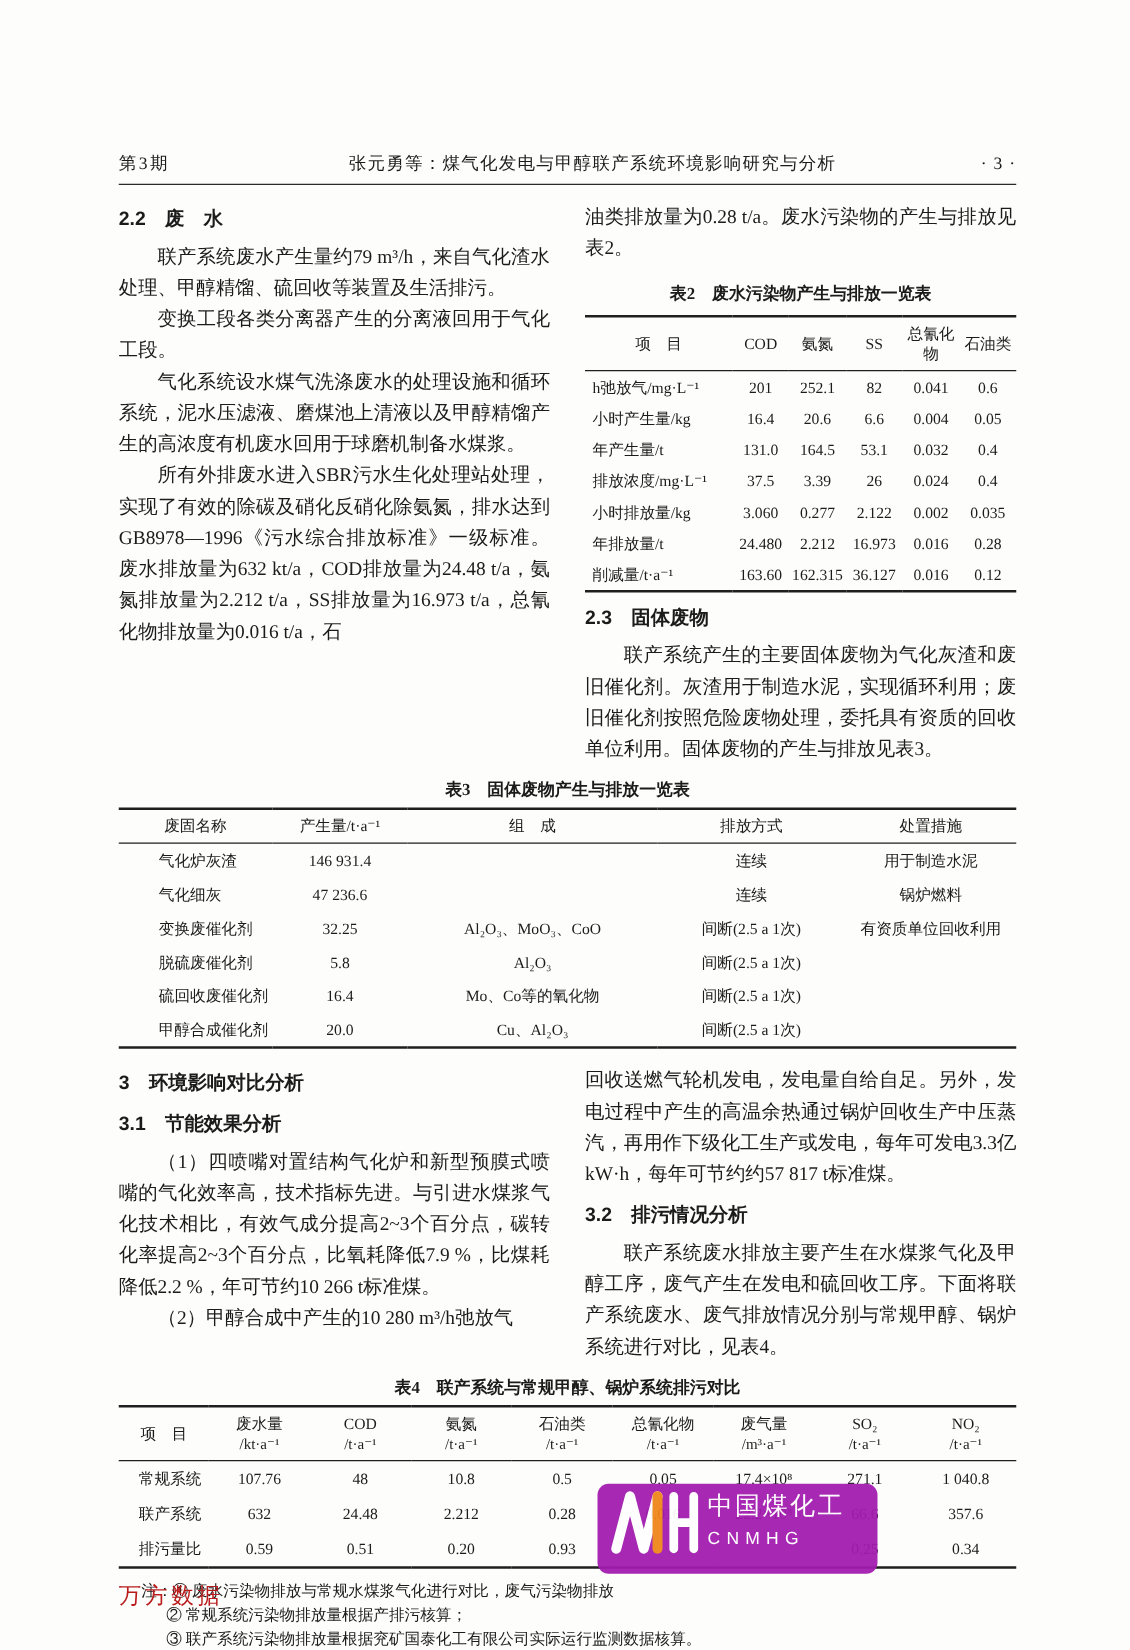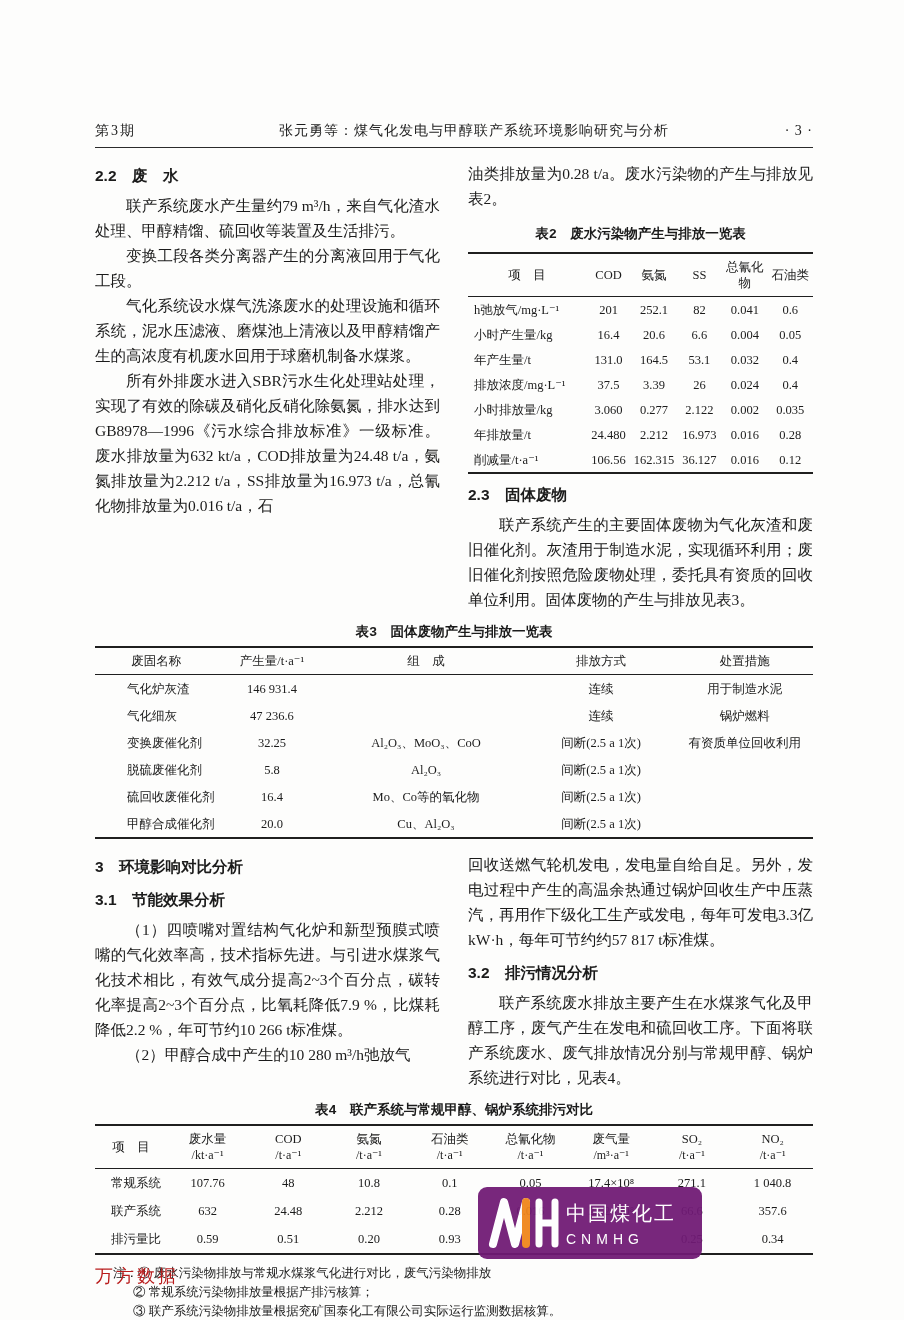--- a/index.html
+++ b/index.html
@@ -18,21 +18,21 @@
 
   
   .twocol { display:flex; gap:28px; margin-top:13px; }
   .col { flex:1; min-width:0; font-size:15.5px; line-height:25px; text-align:justify; }
   .col p { text-indent:2em; margin:0; }
   .col p.noindent { text-indent:0; }
   .sh { font-family:"Liberation Sans","DejaVu Sans",sans-serif; font-size:15.5px; font-weight:bold; margin:8px 0 5px; }
   .sh.first { margin-top:2px; }
 
   
-  .tcaption { text-align:center; font-family:Liberation Mono, monospace; font-weight:bold; font-size:13.5px; margin:11px 0 5px; }
+  .tcaption { text-align:center; font-family:Liberation Serif, serif; font-weight:bold; font-size:13.5px; margin:11px 0 5px; }
   table.datatable { width:100%; border-collapse:collapse; font-size:12.5px; table-layout:fixed;
     border-top:2px solid #1f1f1f; border-bottom:2px solid #1f1f1f; }
   table.datatable th { font-weight:normal; padding:5px 2px; border-bottom:1px solid #1f1f1f; text-align:center; vertical-align:middle; line-height:16px; }
   table.datatable td { padding:4.5px 2px; text-align:center; line-height:16px; }
   table.datatable td.rowlabel { text-align:left; }
   .unit { font-size:12px; }
 
   table.t2 th:nth-child(1) { width:33%; }
   table.t2 td.rowlabel { padding-left:6px; }
 
@@ -50,21 +50,21 @@
 
   
   .notes { font-size:12.5px; line-height:19px; margin-top:9px; }
   .notes p { margin:0; }
   .notes p.n1 { padding-left:18px; }
   .notes p.n2 { padding-left:38px; }
 
   
   .t4wrap { position:relative; }
   .watermark { position:absolute; left:383px; top:86px; width:224px; height:72px;
-    background:#701a75; border-radius:9px; display:flex; align-items:center;
+    background:#a21caf; border-radius:9px; display:flex; 
     padding:4px 10px 4px 8px; box-sizing:border-box; opacity:0.94; }
   .wm-logo { width:76px; height:54px; flex:0 0 auto; }
   .wm-text { flex:1; color:#ffffff; font-family:"Liberation Sans","DejaVu Sans",sans-serif; padding-left:4px; }
   .wm-cn { font-size:20px; letter-spacing:2px; white-space:nowrap; }
   .wm-en { font-size:14px; letter-spacing:5px; margin-top:4px; }
 
   .wanfang { position:absolute; left:95px; top:1264px; font-size:18px; color:#b91c1c; letter-spacing:3px; }
 </style>
 </head>
 <body>
@@ -144,21 +144,21 @@
               <tr>
                 <td class="rowlabel">年排放量/t</td>
                 <td>24.480</td>
                 <td>2.212</td>
                 <td>16.973</td>
                 <td>0.016</td>
                 <td>0.28</td>
               </tr>
               <tr>
                 <td class="rowlabel">削减量/t·a⁻¹</td>
-                <td>106.56</td>
+                <td>163.60</td>
                 <td>162.315</td>
                 <td>36.127</td>
                 <td>0.016</td>
                 <td>0.12</td>
               </tr>
             </tbody>
           </table>
         <div class="sh">2.3　固体废物</div>
         <p>联产系统产生的主要固体废物为气化灰渣和废旧催化剂。灰渣用于制造水泥，实现循环利用；废旧催化剂按照危险废物处理，委托具有资质的回收单位利用。固体废物的产生与排放见表3。</p>
       </div>
@@ -274,21 +274,21 @@
                 <div class="unit">/t·a⁻¹</div>
               </th>
             </tr>
           </thead>
           <tbody>
             <tr>
               <td class="rowlabel">常规系统</td>
               <td>107.76</td>
               <td>48</td>
               <td>10.8</td>
-              <td>0.1</td>
+              <td>0.5</td>
               <td>0.05</td>
               <td>17.4×10⁸</td>
               <td>271.1</td>
               <td>1 040.8</td>
             </tr>
             <tr>
               <td class="rowlabel">联产系统</td>
               <td>632</td>
               <td>24.48</td>
               <td>2.212</td>

